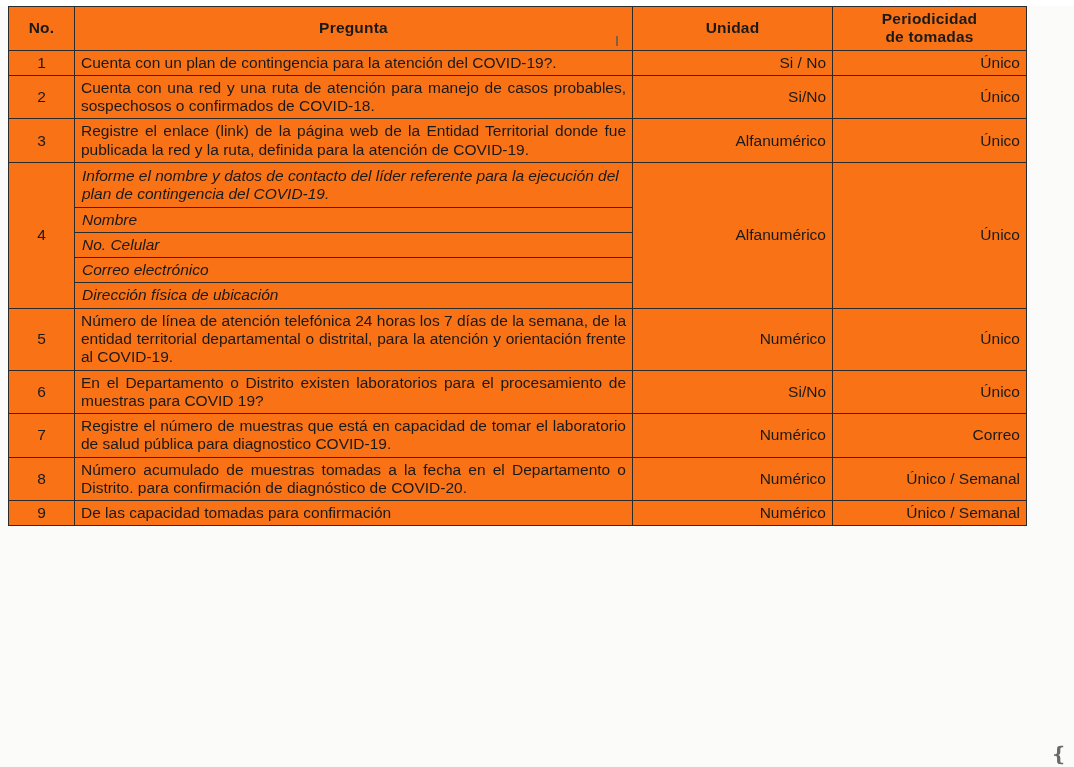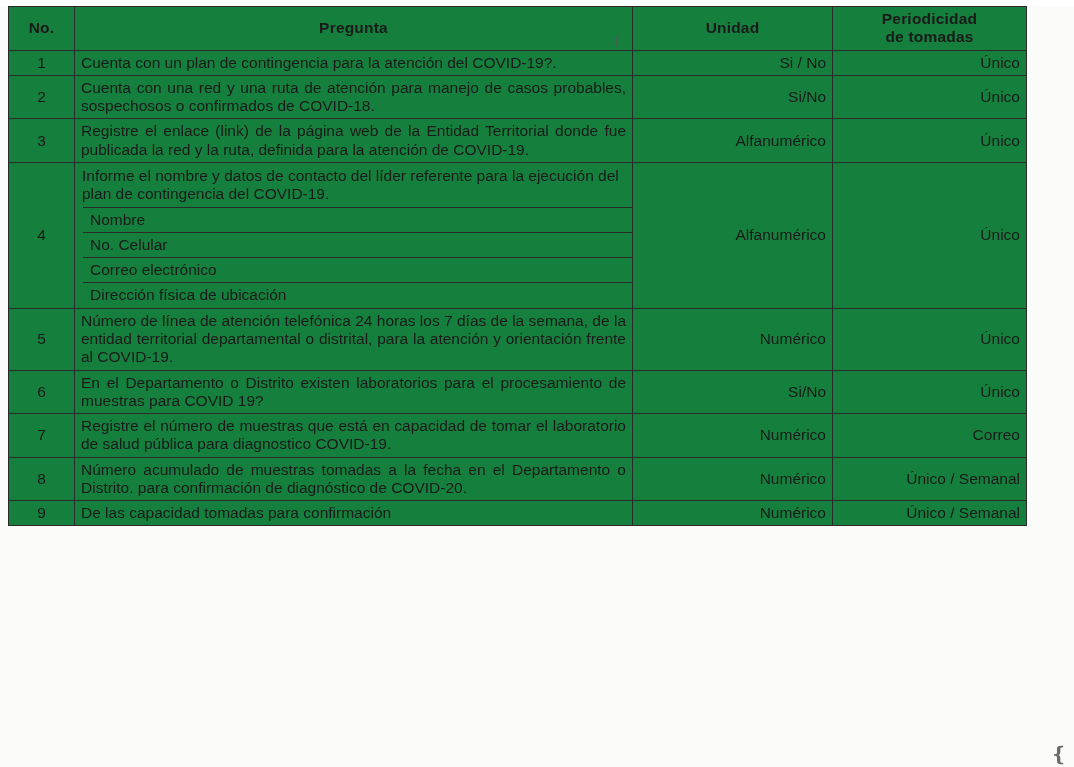--- a/index.html
+++ b/index.html
@@ -18,21 +18,21 @@
     position: relative;
     width: 1074px;
     height: 767px;
     background: #fbfbfa;
   }
   table.doc-table {
     border-collapse: collapse;
     table-layout: fixed;
     width: 1018px;
     margin: 6px 0 0 8px;
-    background: #15803d;
+    background: #f97316;
   }
   table.doc-table td, table.doc-table th {
     border: 1.6px solid #2b2b2b;
     vertical-align: middle;
     padding: 3px 6px;
     font-size: 15.5px;
     line-height: 1.18;
   }
   thead th {
     font-weight: bold;
@@ -59,30 +59,30 @@
   td.preg.just {
     text-align: justify;
   }
   td.uni, td.per {
     text-align: right;
     font-size: 15.5px;
   }
   
   td.preg.nested {
     padding: 0;
+    font-style: italic;
   }
   .nested-head {
     padding: 4px 7px 3px 7px;
     text-align: left;
   }
   .nested-line {
     border-top: 1.5px solid #2b2b2b;
     padding: 3px 7px;
     text-align: left;
-    margin-left: 8px;
   }
   .last-row td {
     border-bottom: 1.6px solid #2b2b2b;
   }
   .edge-mark {
     position: absolute;
     right: 4px;
     bottom: 6px;
     width: 22px;
     height: 26px;

